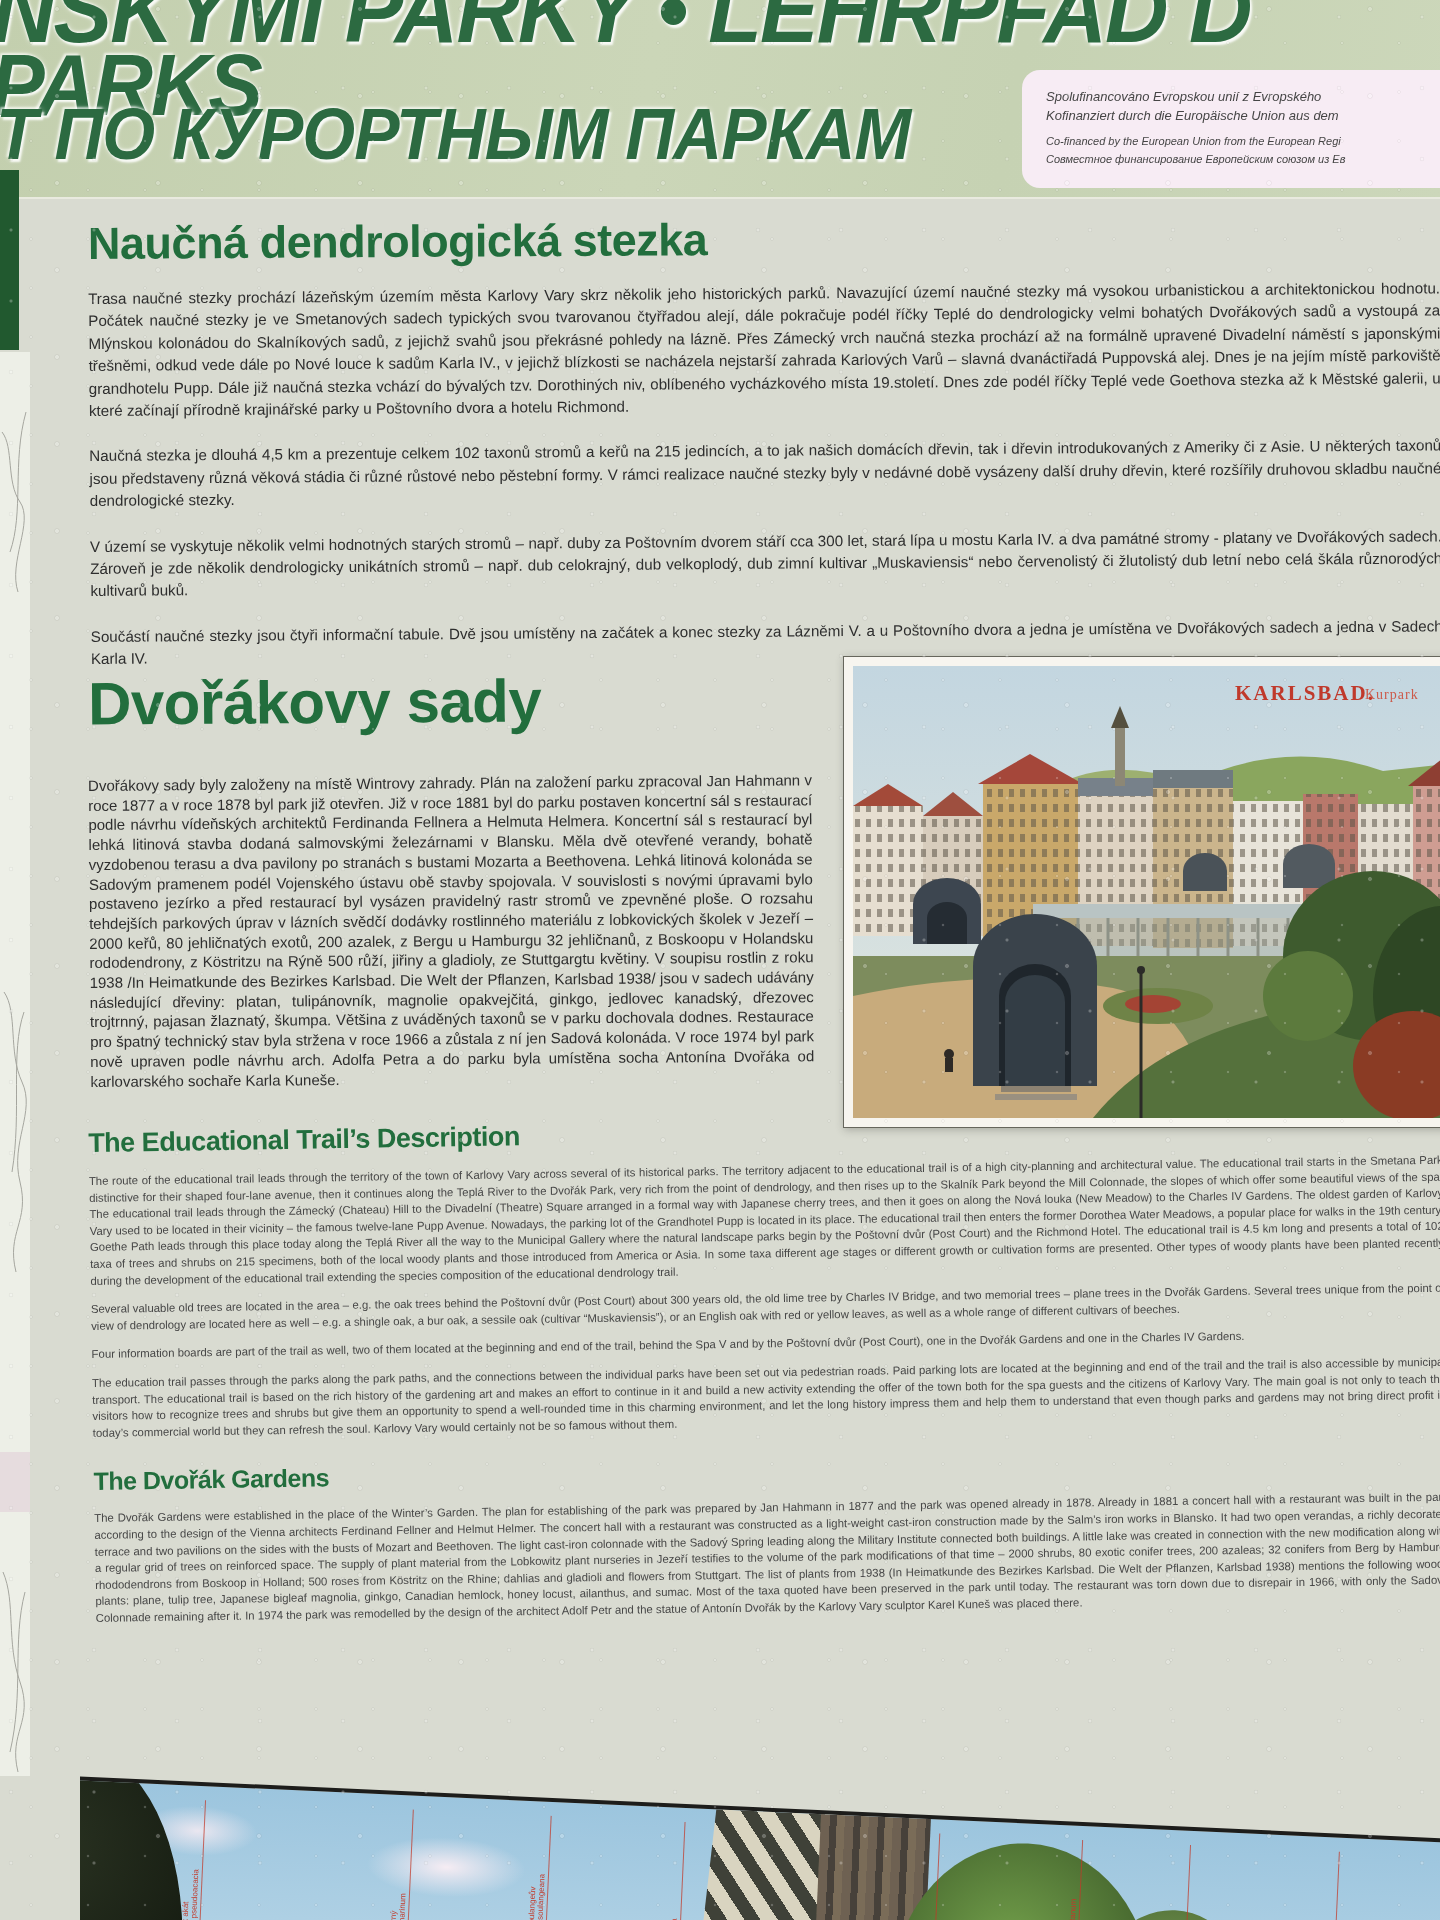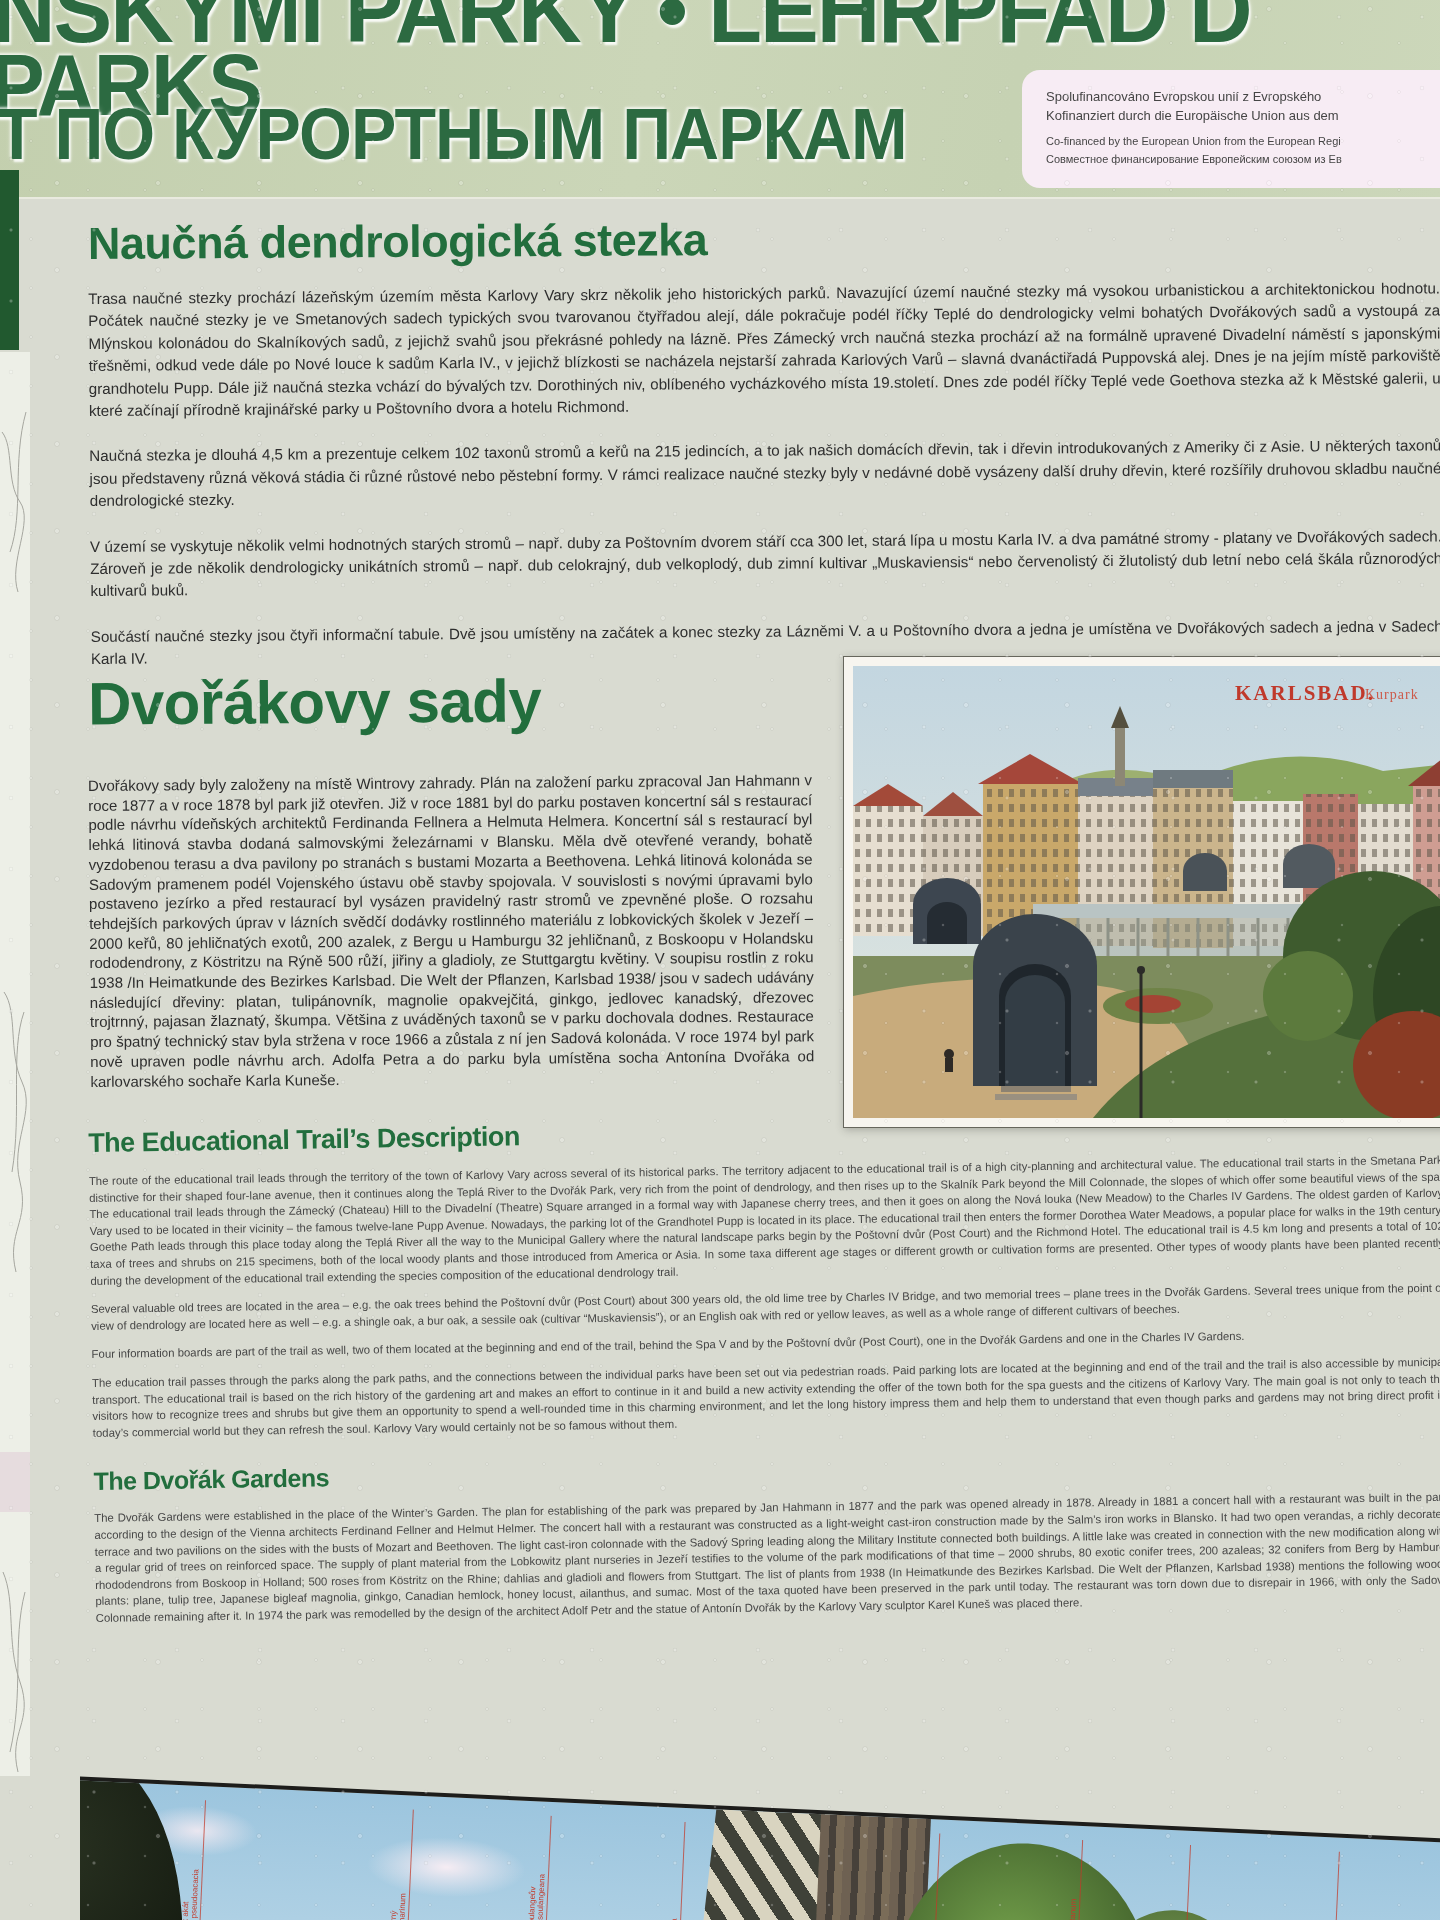--- a/index.html
+++ b/index.html
@@ -7,20 +7,21 @@
     width:1440px;height:1920px;position:relative;overflow:hidden;
     background:#d9dbd1;
     font-family:"Liberation Sans","DejaVu Sans",sans-serif;
     -webkit-font-smoothing:antialiased;
   }
   
   #header{
     position:absolute;top:0;left:0;width:1440px;height:197px;overflow:hidden;
     background:linear-gradient(100deg,#c3cfae 0%,#cbd6b8 45%,#c6d2b3 70%,#ccd7ba 100%);
     border-bottom:2px solid #e9eadf;
+    font-style:italic;
   }
   .bigline{
     position:absolute;white-space:nowrap;font-weight:700;color:#2c6a41;
     letter-spacing:-2px;line-height:1;
     text-shadow:2px 2px 2px rgba(255,255,255,.85),-2px -2px 2px rgba(255,255,255,.6),0 0 6px rgba(255,255,255,.5);
     transform:scaleY(1.06);transform-origin:top left;
   }
   .hline1{top:-36px;left:-8px;font-size:88px;}
   .hline2{top:42px;left:-10px;font-size:82px;}
   .hline3{top:98px;left:-4px;font-size:68px;letter-spacing:-1px;}

